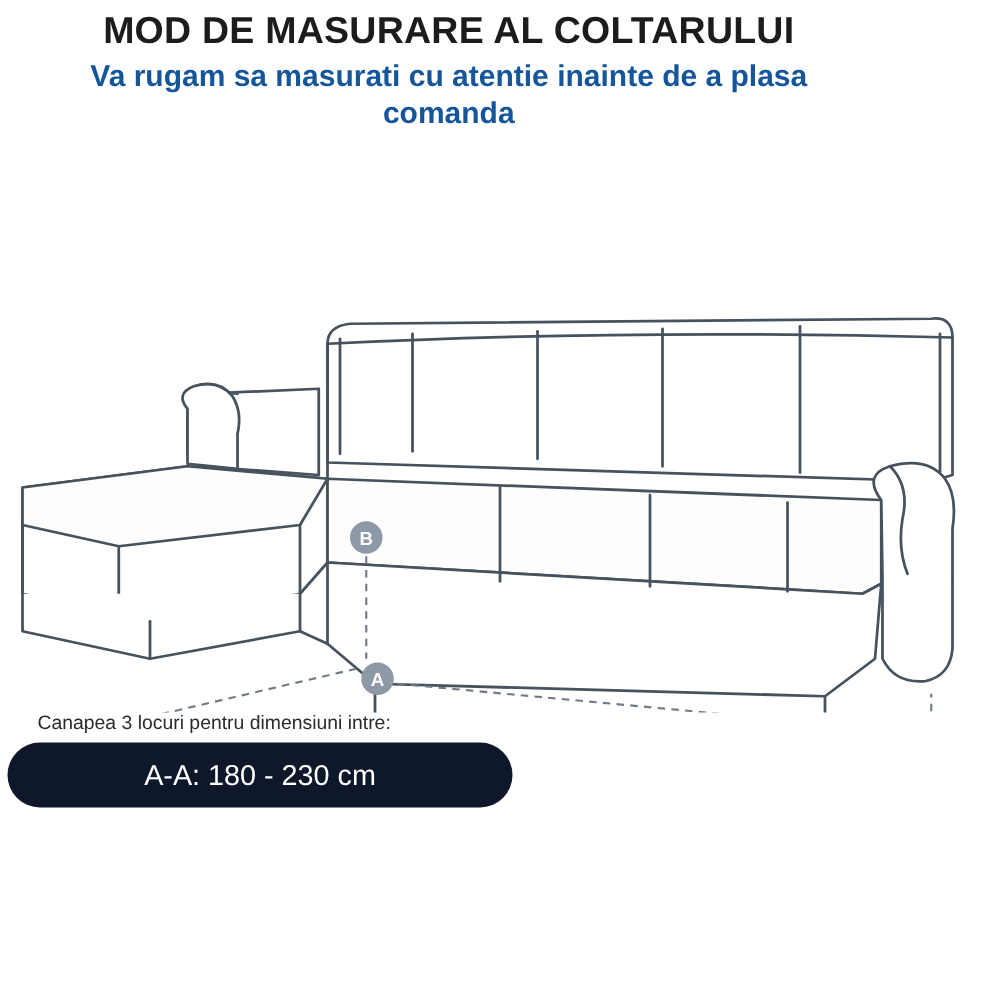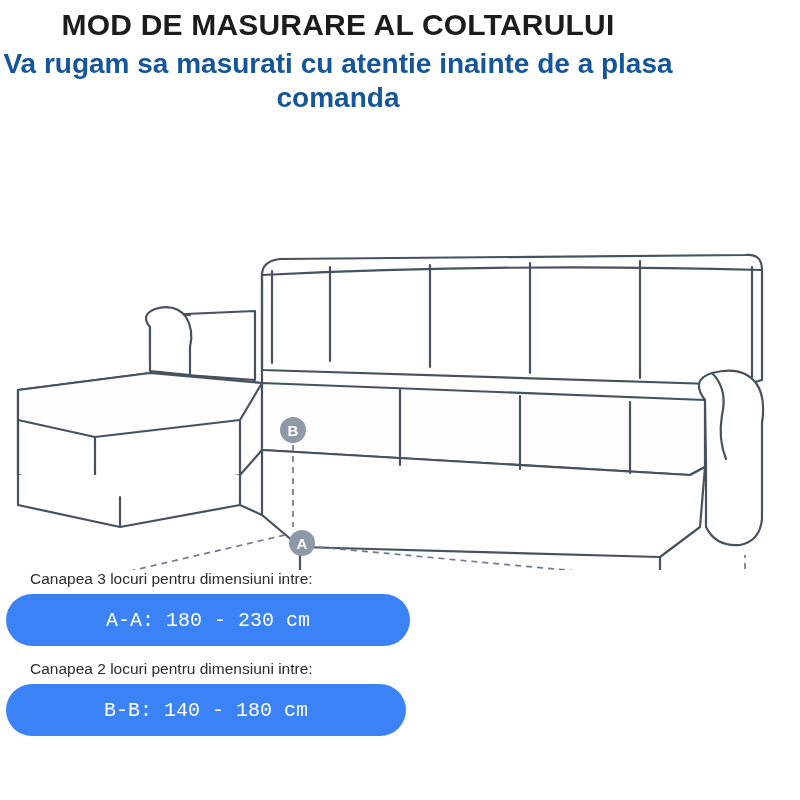--- a/index.html
+++ b/index.html
@@ -13,37 +13,38 @@
     font-family: "Liberation Sans", sans-serif;
     color: #1a1a1a;
     overflow: hidden;
     position: relative;
   }
 
   .page {
     position: relative;
     width: 676px;
     height: 800px;
+    padding-left: 21px;
   }
 
   
   .header {
     padding-top: 8px;
     text-align: center;
   }
   .title-main {
     font-size: 30px;
     font-weight: bold;
     color: #1c1c1c;
     letter-spacing: 0.2px;
     line-height: 1.1;
     margin: 0 0 6px 0;
   }
   .title-sub {
-    font-size: 28px;
+    font-size: 24px;
     font-weight: bold;
     color: #15559a;
     line-height: 1.22;
     margin: 0 auto;
     max-width: 760px;
   }
 
   
   .illustration {
     position: absolute;
@@ -65,29 +66,28 @@
   }
   .caption {
     font-size: 15.5px;
     color: #2b2b2b;
     margin: 0 0 6px 30px;
   }
   .pill {
     width: 404px;
     height: 52px;
     border-radius: 26px;
-    background: #3b82f6;
+    background: #0f172a;
     color: #ffffff;
     display: flex;
     align-items: center;
     justify-content: center;
-    font-size: 20px;
+    font-size: 23px;
     margin: 0 0 14px 6px;
     box-sizing: border-box;
-    font-family: Liberation Mono, monospace;
   }
   .pill.second {
     width: 400px;
     margin-bottom: 0;
   }
   .block2 {
     margin-top: 14px;
   }
 </style>
 </head>
@@ -178,19 +178,15 @@
     </svg>
   </div>
 
   <div class="lower">
 
     <div>
       <p class="caption">Canapea 3 locuri pentru dimensiuni intre:</p>
       <div class="pill">A-A: 180 - 230 cm</div>
     </div>
 
-    <div class="block2">
-      <p class="caption">Canapea 2 locuri pentru dimensiuni intre:</p>
-      <div class="pill second">B-B: 140 - 180 cm</div>
-    </div>
 
   </div>
 </div>
 
 </body></html>

